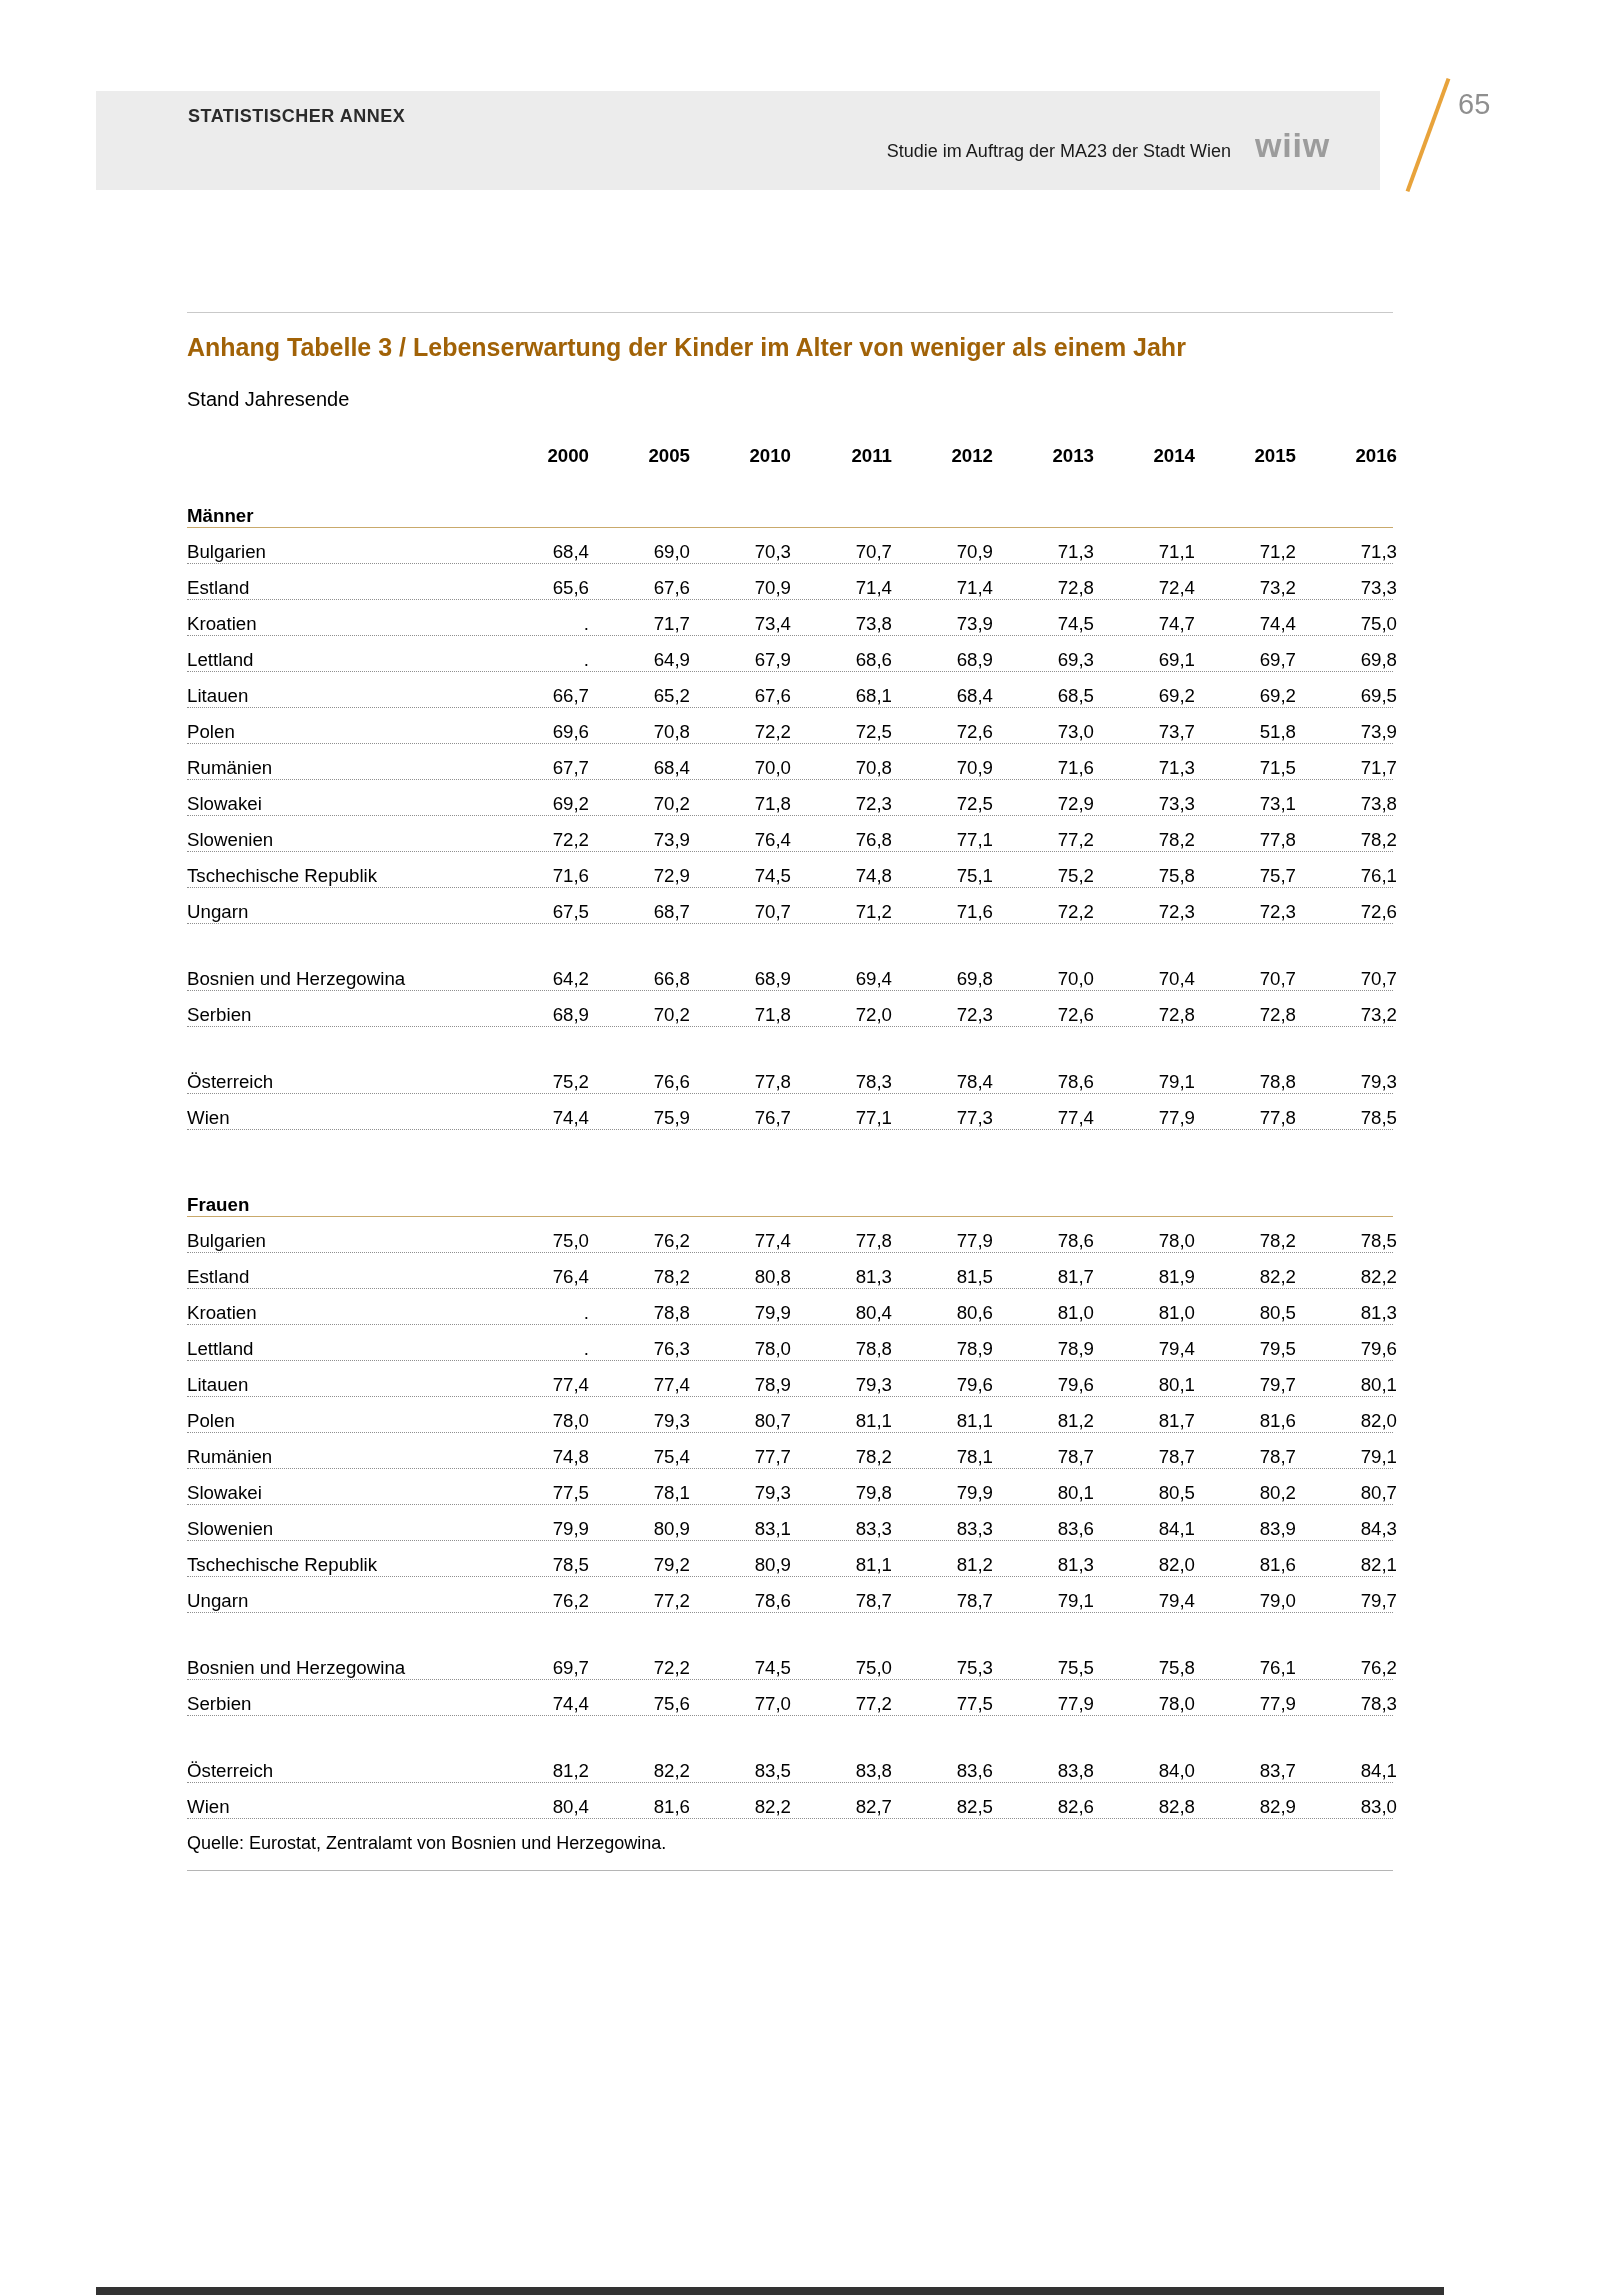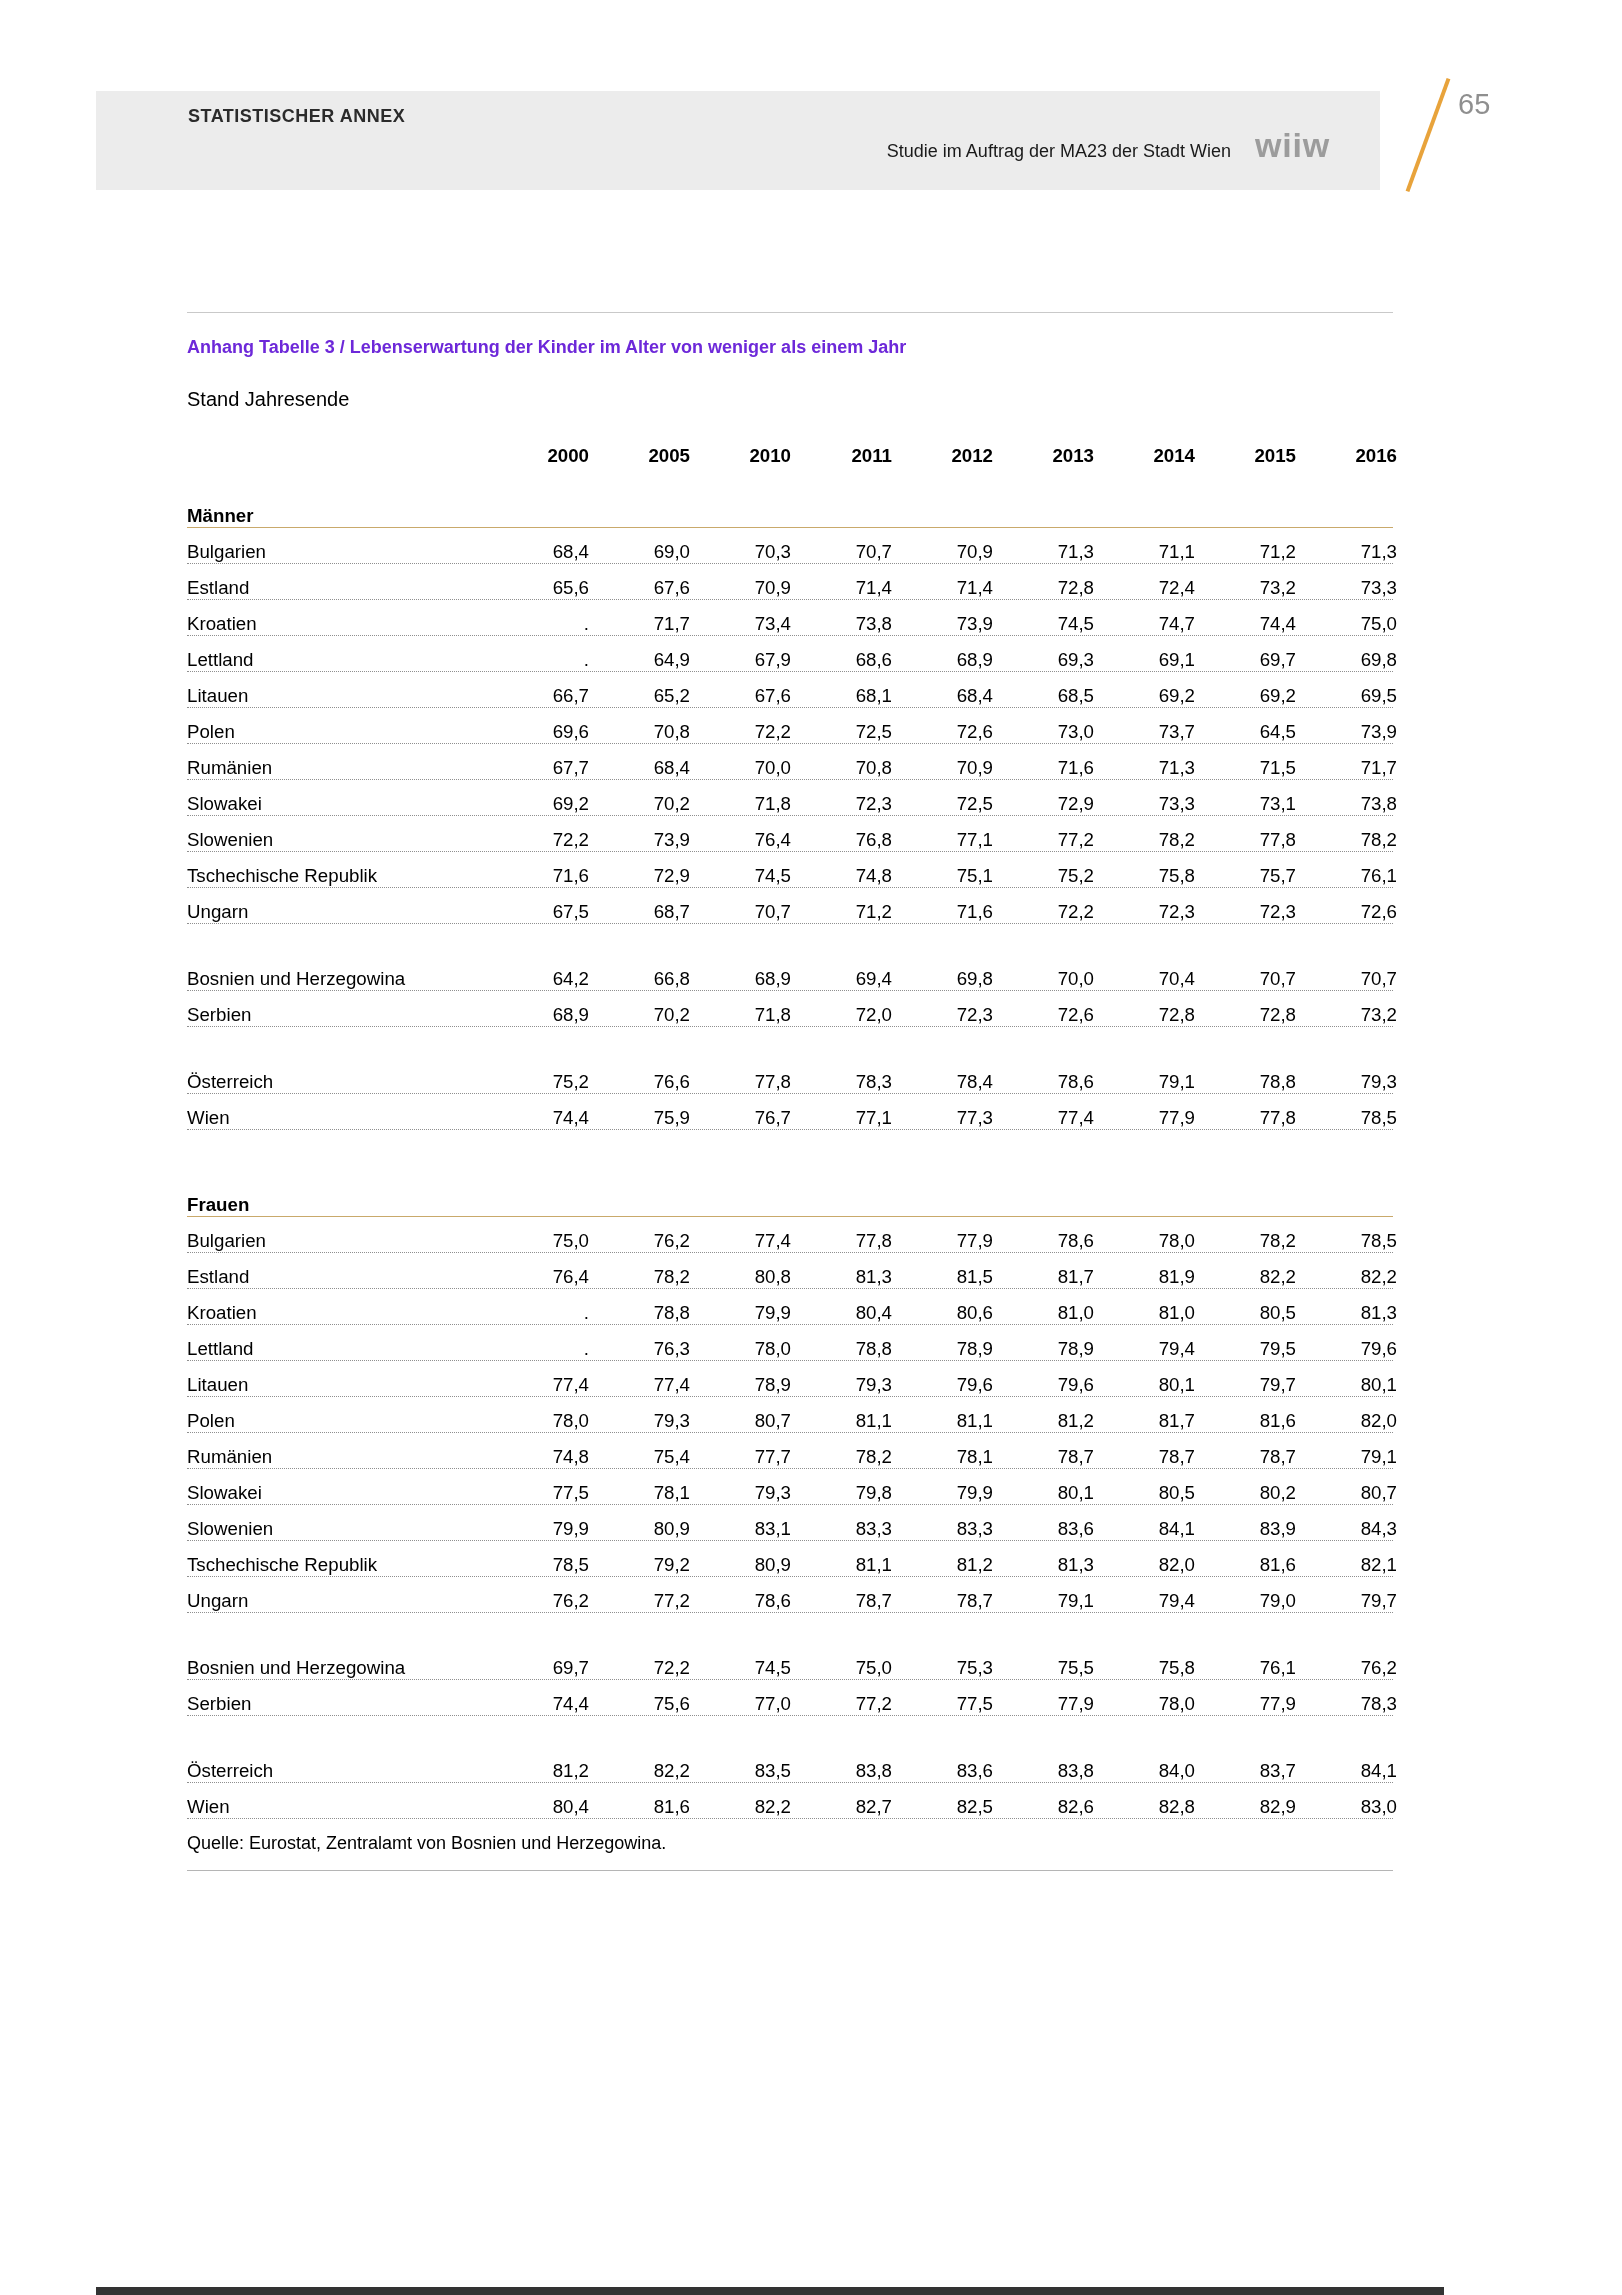--- a/index.html
+++ b/index.html
@@ -38,21 +38,21 @@
     position:absolute;left:1458px;top:88px;
     font-size:29px;color:#8f8f8f;
   }
   
   .content{
     position:absolute;left:187px;top:312px;width:1206px;
   }
   .rule{height:0;border-top:0.8px solid #c9c9c9;}
   .doc-title{
     margin:21px 0 0 0;
-    font-size:18px;font-weight:bold;line-height:27.6px;color:#6d28d9;
+    font-size:25px;font-weight:bold;line-height:27.6px;color:#a16207;
   }
   .doc-subtitle{
     margin-top:26px;
     font-size:20px;line-height:23px;color:#000;
   }
   
   .table{margin-top:24px;font-size:18.7px;}
   .trow{display:flex;align-items:flex-end;}
   .label-cell{width:301px;flex:0 0 301px;text-align:left;white-space:nowrap;}
   .num-cell{width:101px;flex:0 0 101px;text-align:right;white-space:nowrap;}
@@ -176,21 +176,21 @@
         </div>
         <div class="trow data-row">
           <div class="label-cell">Polen</div>
           <div class="num-cell">69,6</div>
           <div class="num-cell">70,8</div>
           <div class="num-cell">72,2</div>
           <div class="num-cell">72,5</div>
           <div class="num-cell">72,6</div>
           <div class="num-cell">73,0</div>
           <div class="num-cell">73,7</div>
-          <div class="num-cell">64,5</div>
+          <div class="num-cell">51,8</div>
           <div class="num-cell">73,9</div>
         </div>
         <div class="trow data-row">
           <div class="label-cell">Rumänien</div>
           <div class="num-cell">67,7</div>
           <div class="num-cell">68,4</div>
           <div class="num-cell">70,0</div>
           <div class="num-cell">70,8</div>
           <div class="num-cell">70,9</div>
           <div class="num-cell">71,6</div>

